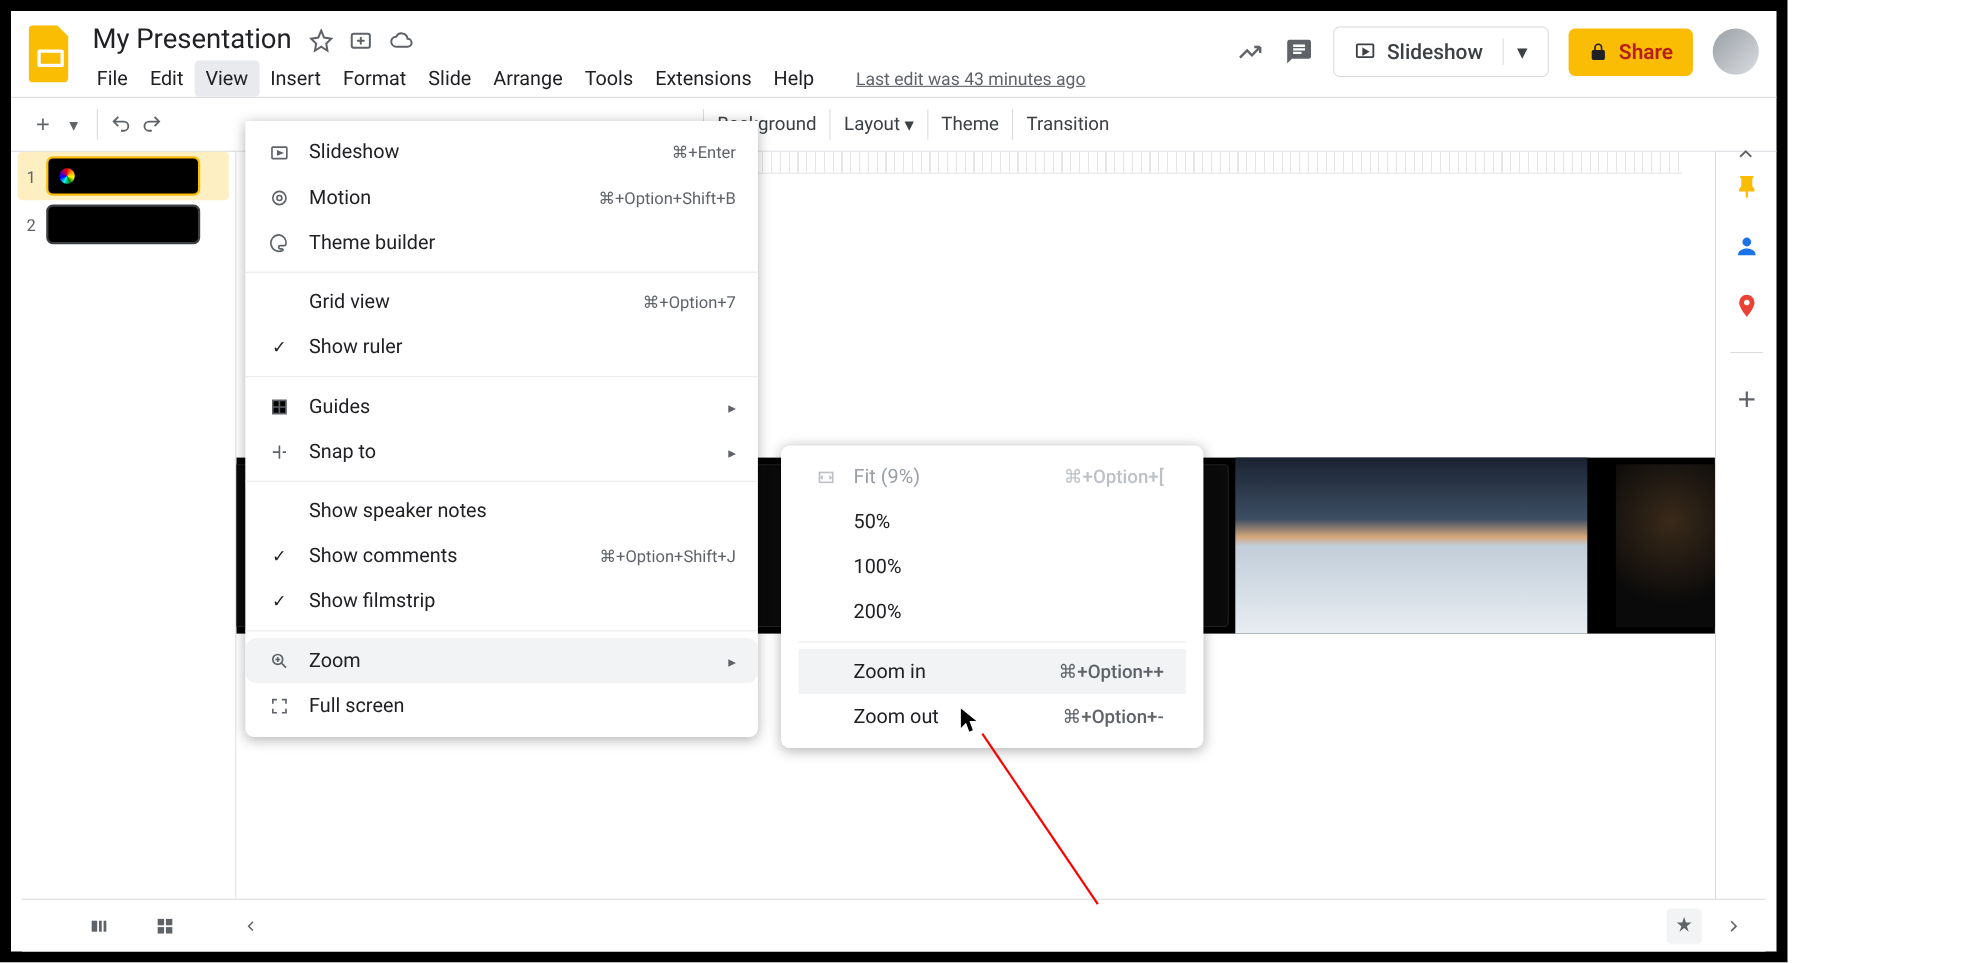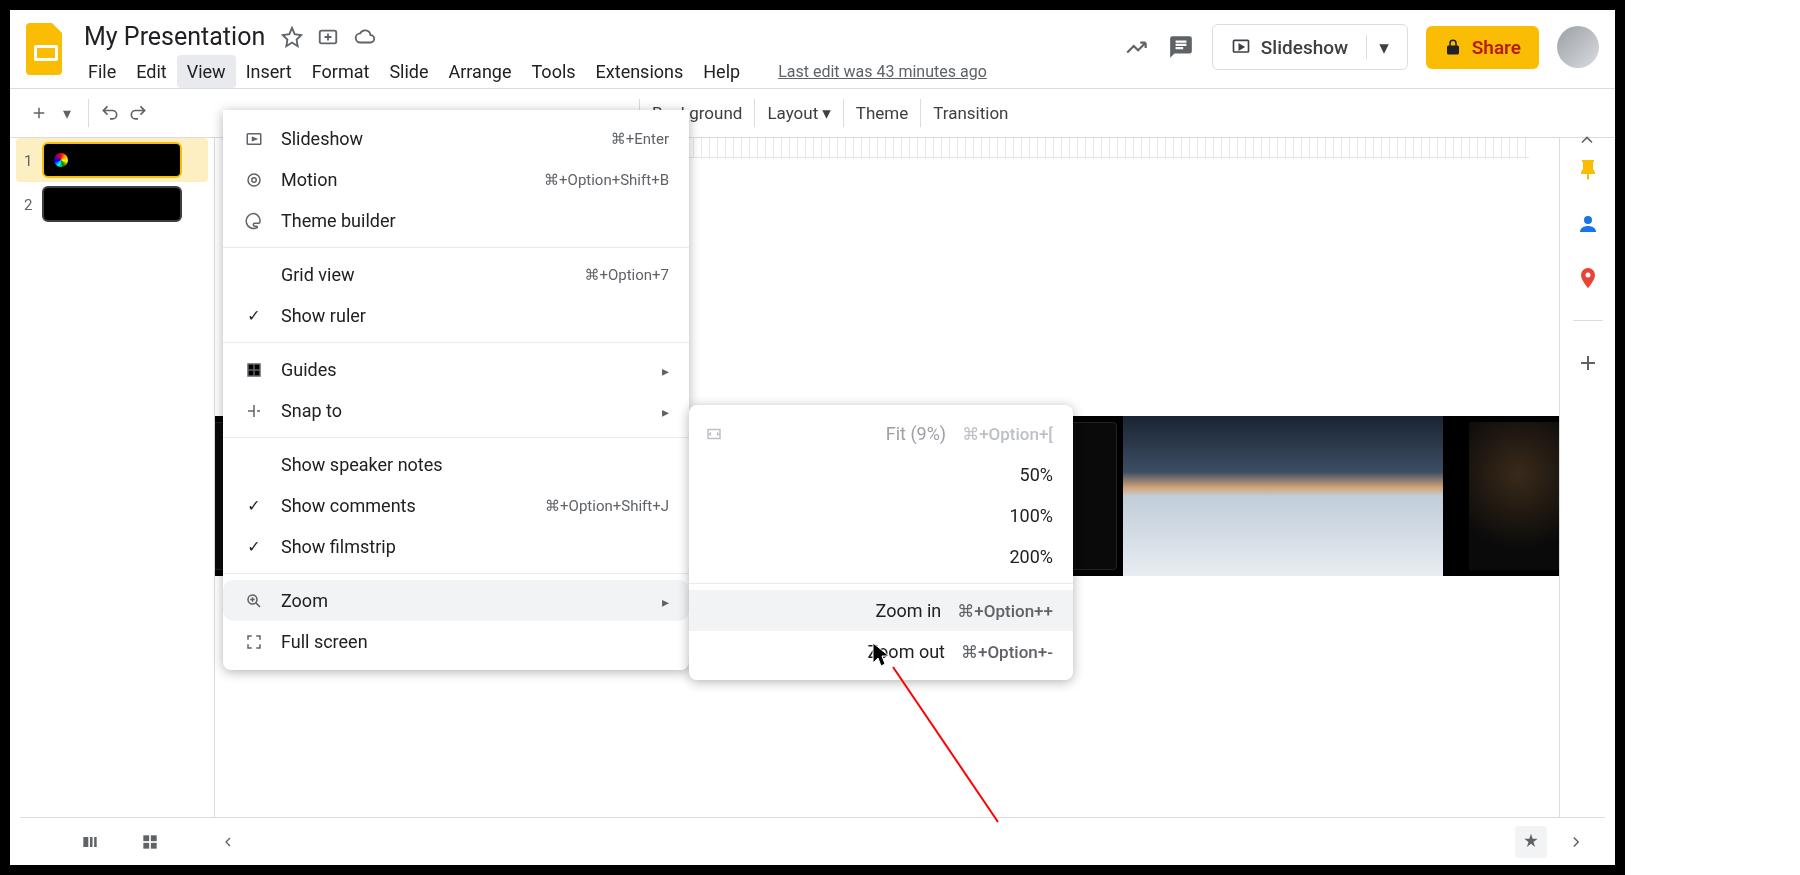--- a/index.html
+++ b/index.html
@@ -47,21 +47,21 @@
   .right-rail { width:56px; border-left:1px solid #dadce0; display:flex; flex-direction:column; align-items:center; gap:30px; padding-top:20px; }
   .dropdown { position:absolute; top:100px; left:213px; width:466px; background:#fff; border-radius:0 0 8px 8px; box-shadow:0 2px 12px rgba(0,0,0,.3); font-size:18px; color:#202124; z-index:100; padding:8px 0; }
   .dd-item { display:flex; align-items:center; padding:10px 20px; cursor:pointer; gap:16px; }
   .dd-item.hover { background:#f1f3f4;border-radius:10px; }
   .dd-icon { width:22px; display:flex; justify-content:center; color:#5f6368; }
   .dd-check::before { content:"✓"; font-size:16px; color:#202124; }
   .dd-label { flex:1; }
   .dd-shortcut { color:#5f6368; font-size:15px; }
   .dd-sub::after { content:"▸"; color:#5f6368; margin-left:auto; font-size:14px; }
   .dd-sep { height:1px; background:#e8eaed; margin:6px 0; }
-  .submenu { position:absolute; top:395px; left:679px; width:384px; background:#fff; border-radius:8px; box-shadow:0 2px 12px rgba(0,0,0,.3); font-size:18px; color:#202124; z-index:110; padding:8px 0;text-align:right; }
+  .submenu { position:absolute; top:395px; left:700px; width:384px; background:#fff; border-radius:8px; box-shadow:0 2px 12px rgba(0,0,0,.3); font-size:18px; color:#202124; z-index:110; padding:8px 16px; }
   .sm-item { display:flex; align-items:center; padding:10px 20px 10px 50px; cursor:pointer; gap:16px; position:relative; }
   .sm-item.disabled { color:#9aa0a6; }
   .sm-item.hover { background:#f1f3f4; }
   .sm-item .sm-icon { position:absolute; left:14px; width:22px; color:#9aa0a6; display:flex; justify-content:center; }
   .sm-label { flex:1; }
   .sm-short { color:#5f6368; font-size:17px; font-weight:500; }
   .sm-item.disabled .sm-short { color:#bdc1c6; }
   .sm-sep { height:1px; background:#e8eaed; margin:6px 0; }
   .cursor { position:absolute; top:632px; left:862px; width:2px; height:2px; z-index:200; }
   .cursor svg { position:absolute; top:0; left:0; }

